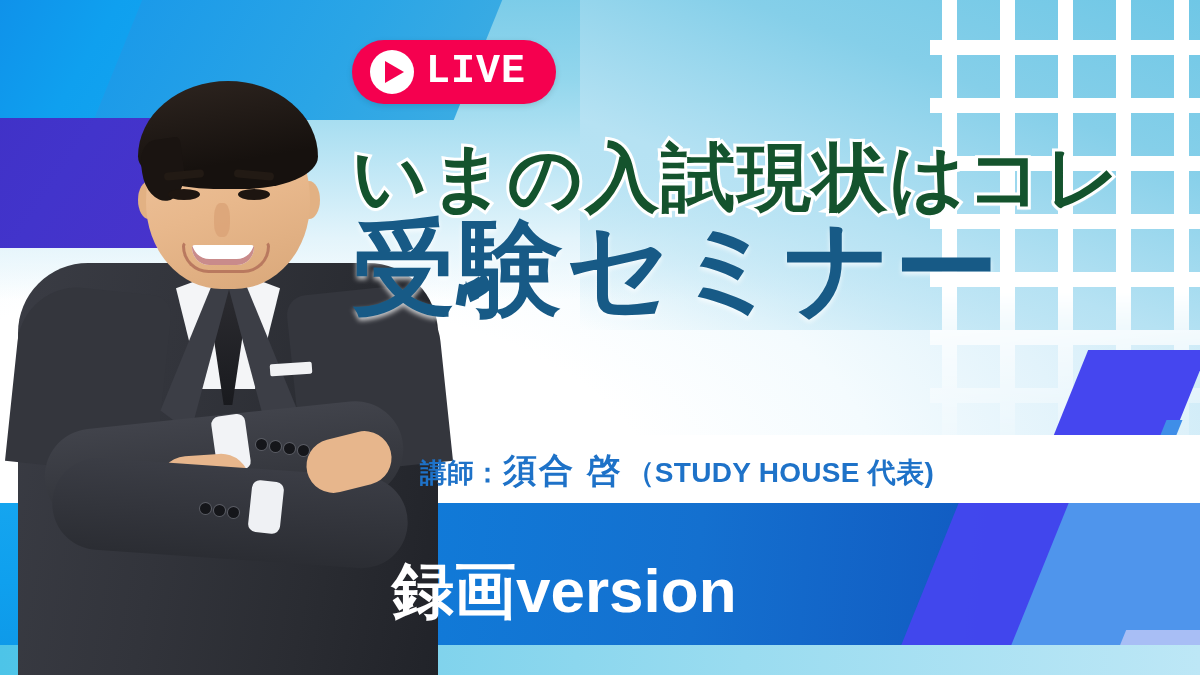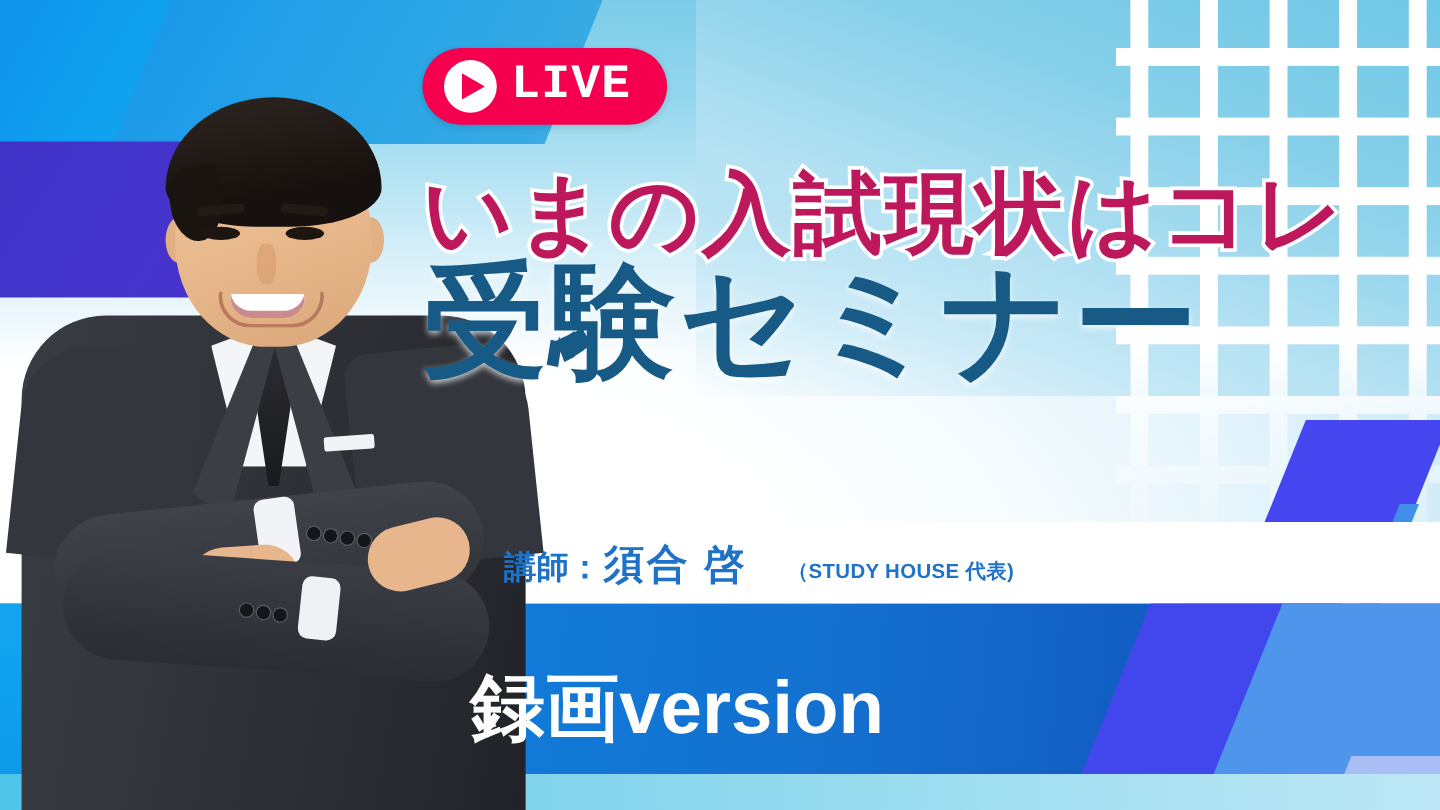--- a/index.html
+++ b/index.html
@@ -200,39 +200,39 @@
   .live-text{
     color:#fff;font-size:40px;font-weight:bold;letter-spacing:1px;line-height:1;
     font-family:Liberation Mono, monospace;
   }
 
   
   .headline{
     position:absolute;left:352px;top:138px;z-index:7;width:760px;
   }
   .h-line1{
-    font-size:74px;font-weight:bold;color:#be185d;line-height:1.08;
+    font-size:74px;font-weight:bold;color:#14532d;line-height:1.08;
     letter-spacing:2px;white-space:nowrap;
     -webkit-text-stroke:6px #ffffff;paint-order:stroke fill;
     text-shadow:0 2px 3px rgba(255,255,255,.9);
   }
   .h-line2{
     font-size:104px;font-weight:bold;color:#175a86;line-height:1.04;
     letter-spacing:3px;white-space:nowrap;margin-top:-4px;
     text-shadow:0 3px 5px rgba(255,255,255,.75);
   }
 
   
   .instructor{
     position:absolute;left:420px;top:448px;z-index:9;
     display:flex;align-items:baseline;color:#1e72c8;white-space:nowrap;
   }
   .ins-pre{font-size:27px;font-weight:bold;letter-spacing:0;}
   .ins-name{font-size:34px;font-weight:bold;letter-spacing:2px;margin-left:2px;}
-  .ins-org{font-size:17px;font-weight:bold;margin-left:34px;letter-spacing:.3px;}
+  .ins-org{font-size:28px;font-weight:bold;margin-left:4px;letter-spacing:.3px;}
 
   
   .rec{
     position:absolute;left:392px;top:540px;z-index:9;
     display:flex;align-items:baseline;color:#fff;white-space:nowrap;margin-top:20px;
   }
   .rec-main{font-size:62px;font-weight:bold;letter-spacing:0;line-height:1;}
   .rec-sub{font-size:44px;font-weight:bold;letter-spacing:0;line-height:1;}
 </style>
 </head>

